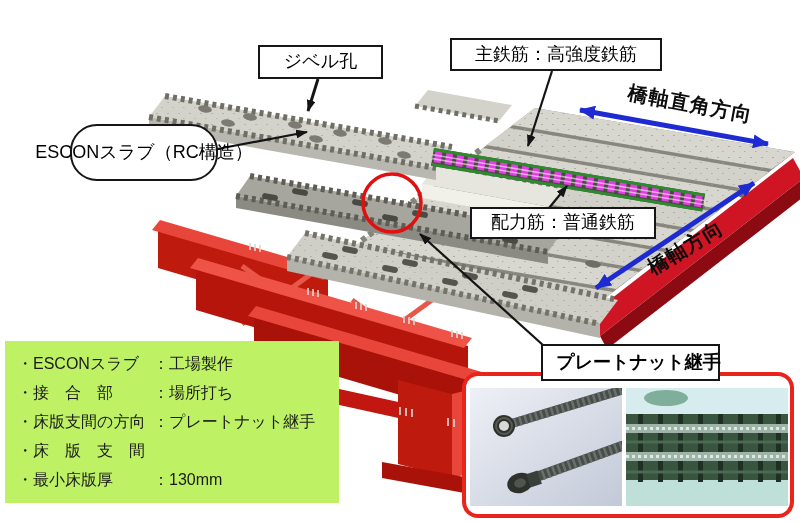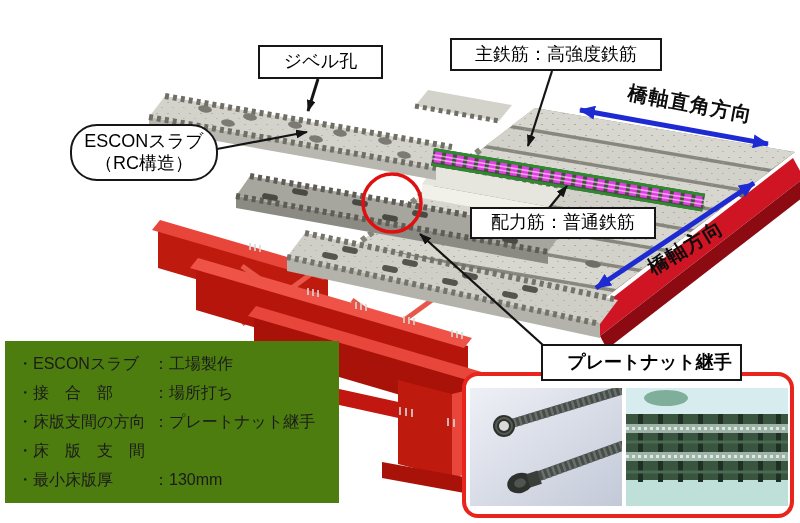--- a/index.html
+++ b/index.html
@@ -2,23 +2,23 @@
 <html><head>
 <meta charset="utf-8">
 <style>
   html,body{margin:0;padding:0;background:#fff;}
   .stage{position:relative;width:800px;height:523px;background:#ffffff;overflow:hidden;
          font-family:"Liberation Sans","DejaVu Sans",sans-serif;color:#111;}
   .stage svg.scene{position:absolute;left:0;top:0;}
   .lbl{position:absolute;background:#ffffff;border:2px solid #161616;display:flex;
        align-items:center;justify-content:center;font-size:18px;line-height:1.22;
        box-sizing:border-box;white-space:nowrap;z-index:5;color:#000000;}
-  .lbl.two{flex-direction:column;border-radius:27px;}
+  .lbl.two{flex-direction:row;border-radius:27px;}
   .lbl.bold{font-weight:700;}
-  .info{position:absolute;left:5px;top:341px;width:334px;height:162px;background:#4d7c0f;
+  .info{position:absolute;left:5px;top:341px;width:334px;height:162px;background:#bef264;
         box-sizing:border-box;padding:9px 12px 6px 12px;z-index:3;font-size:16px;color:#1b1b1b;}
   .info .row{display:flex;height:29px;align-items:center;white-space:nowrap;}
   .info .k{display:inline-block;width:136px;flex:0 0 136px;}
   .photoPanel{position:absolute;left:462px;top:372px;width:332px;height:146px;background:#ffffff;
         border:4px solid #e8241c;border-radius:16px;box-sizing:border-box;z-index:4;}
   .photo{position:absolute;}
 </style>
 </head>
 <body>
 
@@ -271,17 +271,17 @@
       <rect x="0" y="36" width="162" height="9" fill="#9fb4a8"></rect>
       <line x1="0" y1="40.5" x2="162" y2="40.5" stroke="#e0e8e2" stroke-width="3" stroke-dasharray="3 3"></line>
       <rect x="0" y="64" width="162" height="9" fill="#9fb4a8"></rect>
       <line x1="0" y1="68.5" x2="162" y2="68.5" stroke="#e0e8e2" stroke-width="3" stroke-dasharray="3 3"></line>
       <line x1="0" y1="54" x2="162" y2="54" stroke="#4a6a52" stroke-width="3"></line>
       <line x1="0" y1="84" x2="162" y2="84" stroke="#4a6a52" stroke-width="3"></line>
     </g>
   </svg>
 </div>
 
-<div class="lbl bold" style="left:541px;top:344px;width:201px;height:37px;border-width:2.5px;padding-left:16px;">
+<div class="lbl bold" style="left:541px;top:344px;width:179px;height:37px;border-width:2.5px;padding-left:16px;">
   <span>プレートナット継手</span>
 </div>
 
 </div>
 
 </body></html>

